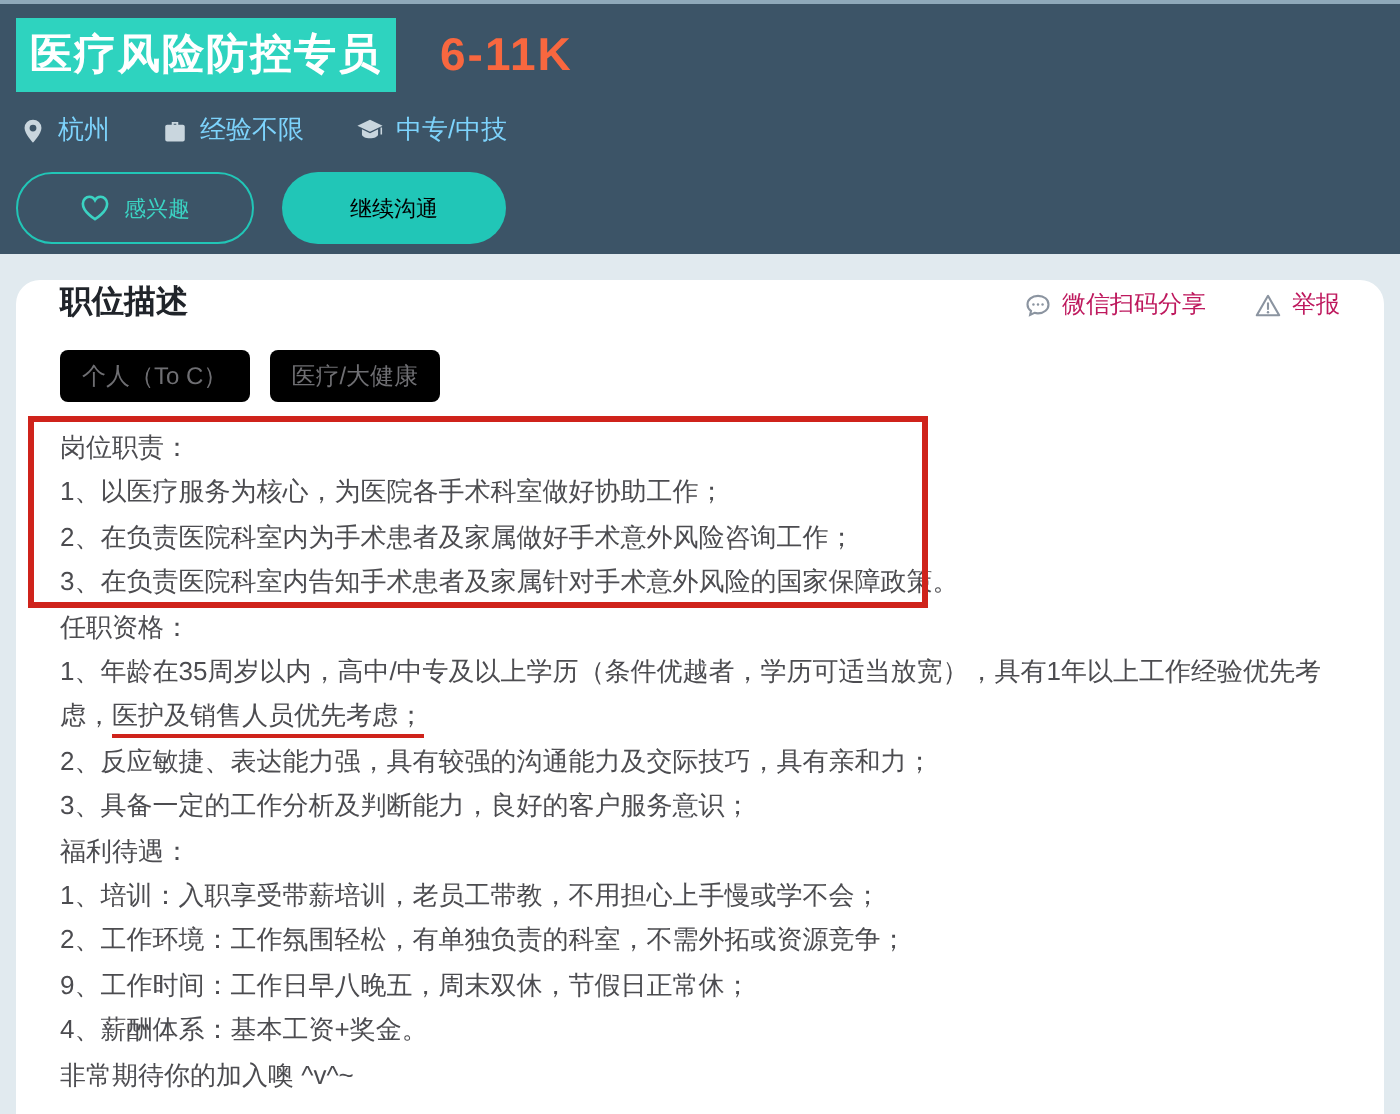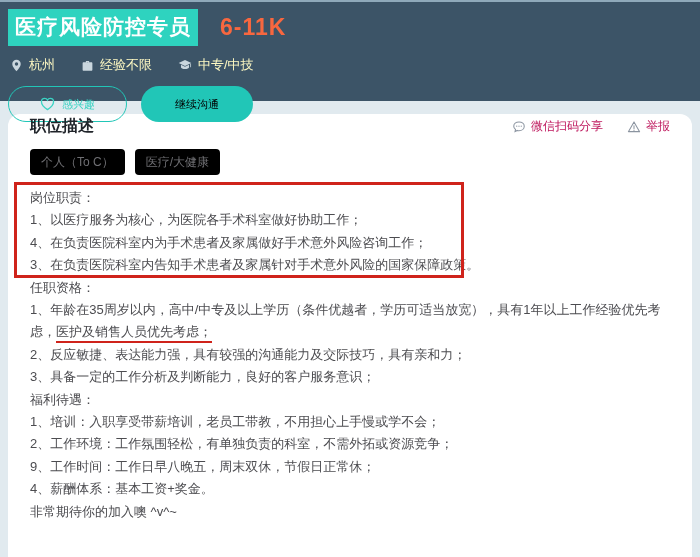--- a/index.html
+++ b/index.html
@@ -5,21 +5,21 @@
   * { margin:0; padding:0; box-sizing:border-box; }
   html,body { width:700px; height:557px; overflow:hidden; }
   body {
     font-family:"Liberation Sans","DejaVu Sans",sans-serif;
     background:var(--page-bg,#e1eaef);
   }
 
   
   .header {
     background:var(--header-bg,#3c5467);
-    height:101px;
+    height:127px;
     padding:7px 10px 0 8px;
     border-top:2px solid #8fa9ba;
   }
   .title-row { display:flex; align-items:center; }
   .title-hl {
     display:inline-block;
     background:var(--highlight-teal,#2ed3bf);
     color:#fff;
     font-size:21px; font-weight:bold;
     padding:4px 7px 5px 7px;
@@ -27,21 +27,21 @@
   }
   .salary {
     color:var(--salary-orange,#f8673f);
     font-size:23px; font-weight:bold;
     margin-left:22px;
     letter-spacing:1px;
   }
   .meta-row {
     display:flex; align-items:center;
     margin-top:10px; margin-left:2px;
-    color:#fef9c3; font-size:13px;
+    color:#7dd3fc; font-size:13px;
   }
   .meta-item { display:flex; align-items:center; margin-right:26px; }
   .meta-item svg { margin-right:6px; color:#c9d6de; }
   .btn-row { display:flex; align-items:center; margin-top:12px; margin-left:0; }
   .btn {
     height:36px; border-radius:18px;
     font-size:11px; font-family:inherit;
     display:flex; align-items:center; justify-content:center;
     cursor:pointer;
   }
@@ -172,21 +172,21 @@
     <span class="tag">个人（To C）</span>
     <span class="tag">医疗/大健康</span>
   </div>
 
   <div class="desc">
 
     <div class="resp-wrap">
       <div class="red-box"></div>
       <div>岗位职责：</div>
       <div>1、以医疗服务为核心，为医院各手术科室做好协助工作；</div>
-      <div>4、在负责医院科室内为手术患者及家属做好手术意外风险咨询工作；</div>
+      <div>2、在负责医院科室内为手术患者及家属做好手术意外风险咨询工作；</div>
       <div>3、在负责医院科室内告知手术患者及家属针对手术意外风险的国家保障政策。</div>
     </div>
 
     <div>任职资格：</div>
     <div><span>1、年龄在35周岁以内，高中/中专及以上学历（条件优越者，学历可适当放宽），具有1年以上工作经验优先考虑，</span><span class="red-underline">医护及销售人员优先考虑；</span></div>
     <div>2、反应敏捷、表达能力强，具有较强的沟通能力及交际技巧，具有亲和力；</div>
     <div>3、具备一定的工作分析及判断能力，良好的客户服务意识；</div>
 
     <div>福利待遇：</div>
     <div>1、培训：入职享受带薪培训，老员工带教，不用担心上手慢或学不会；</div>

